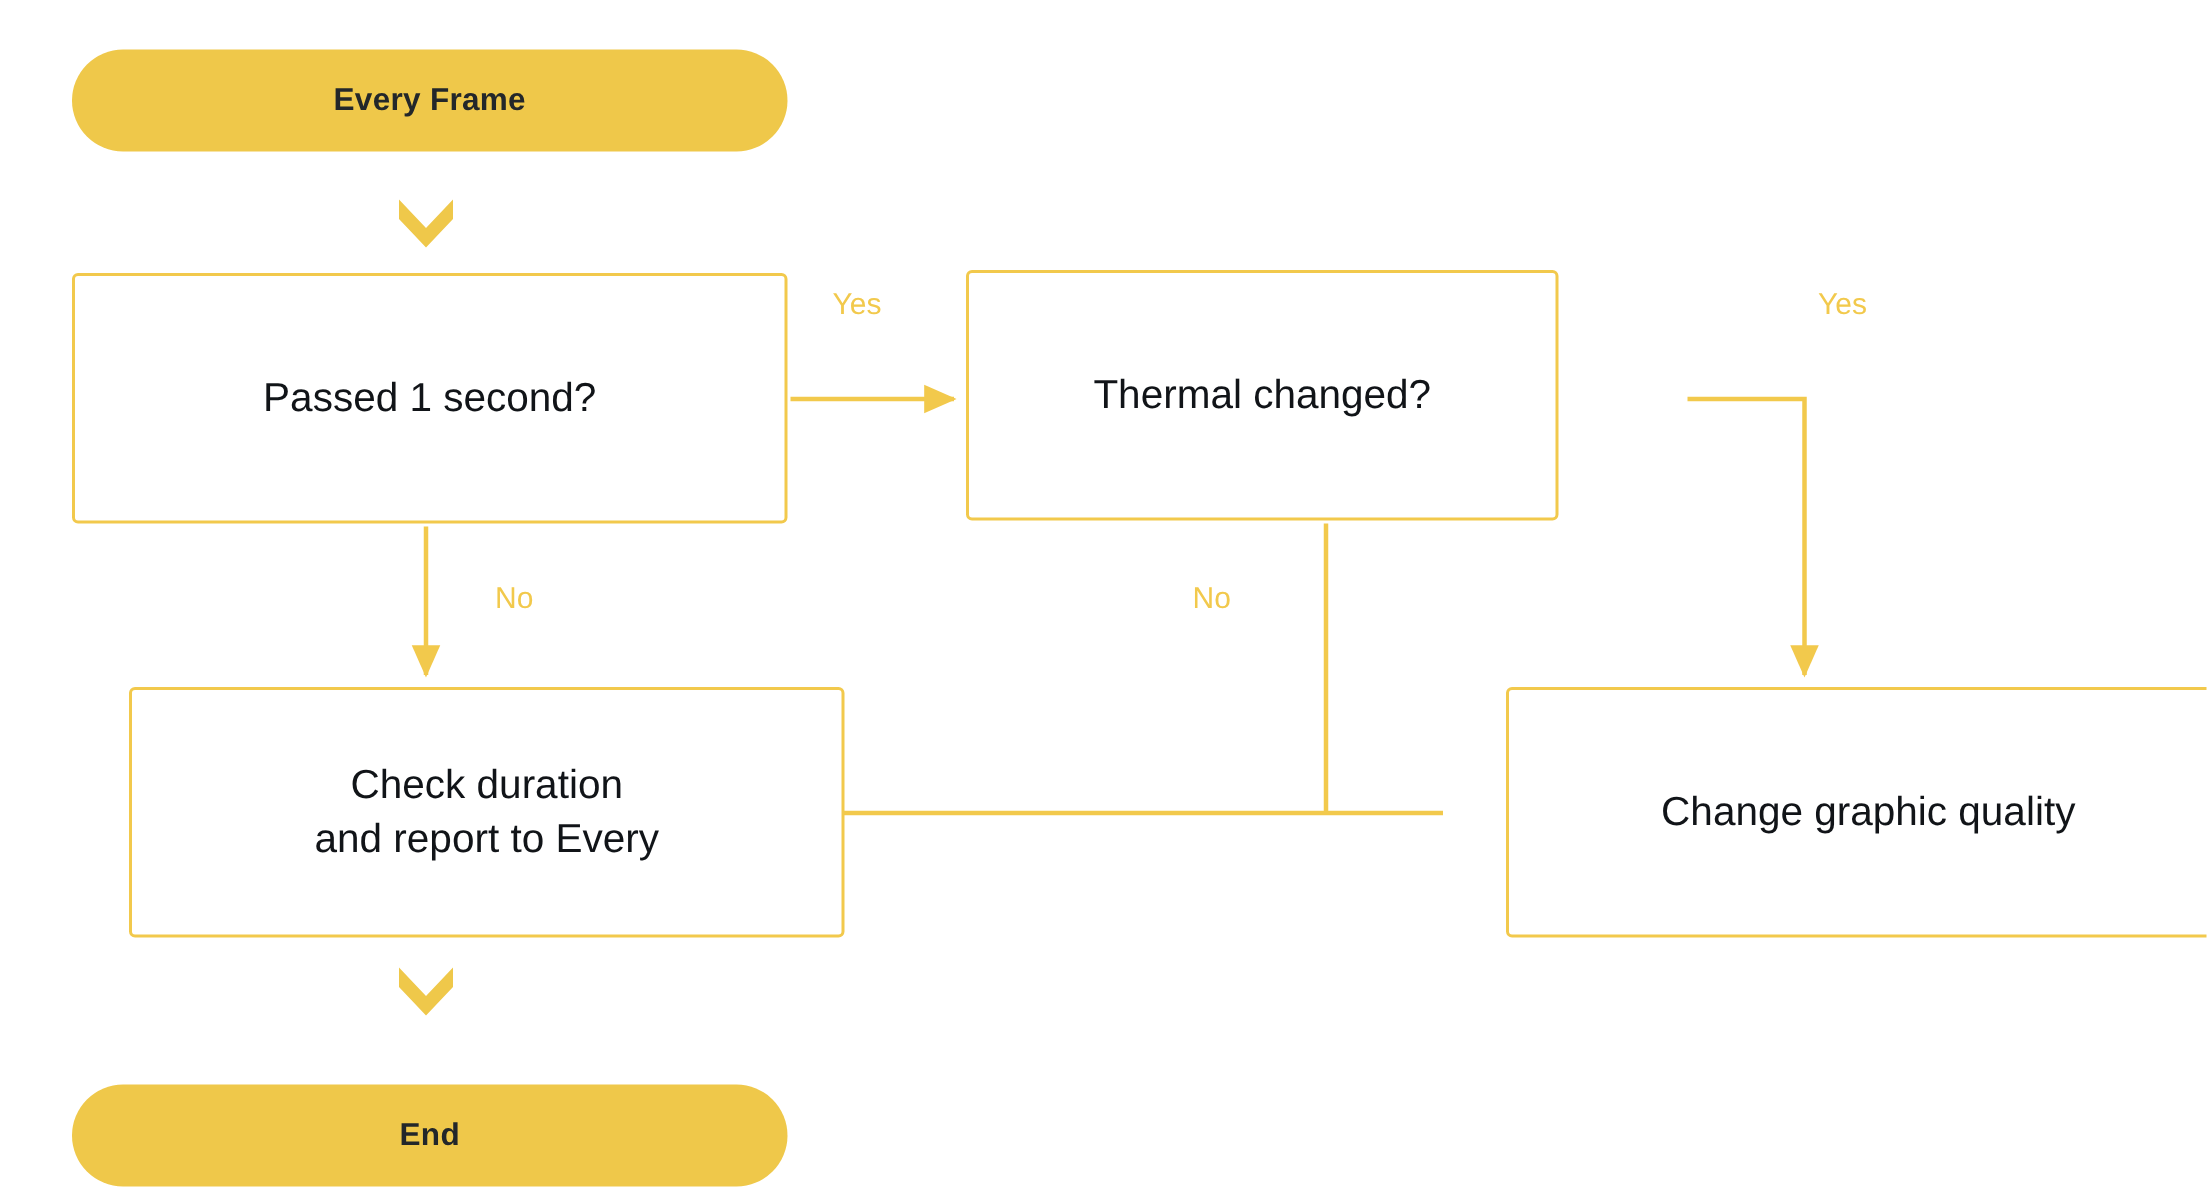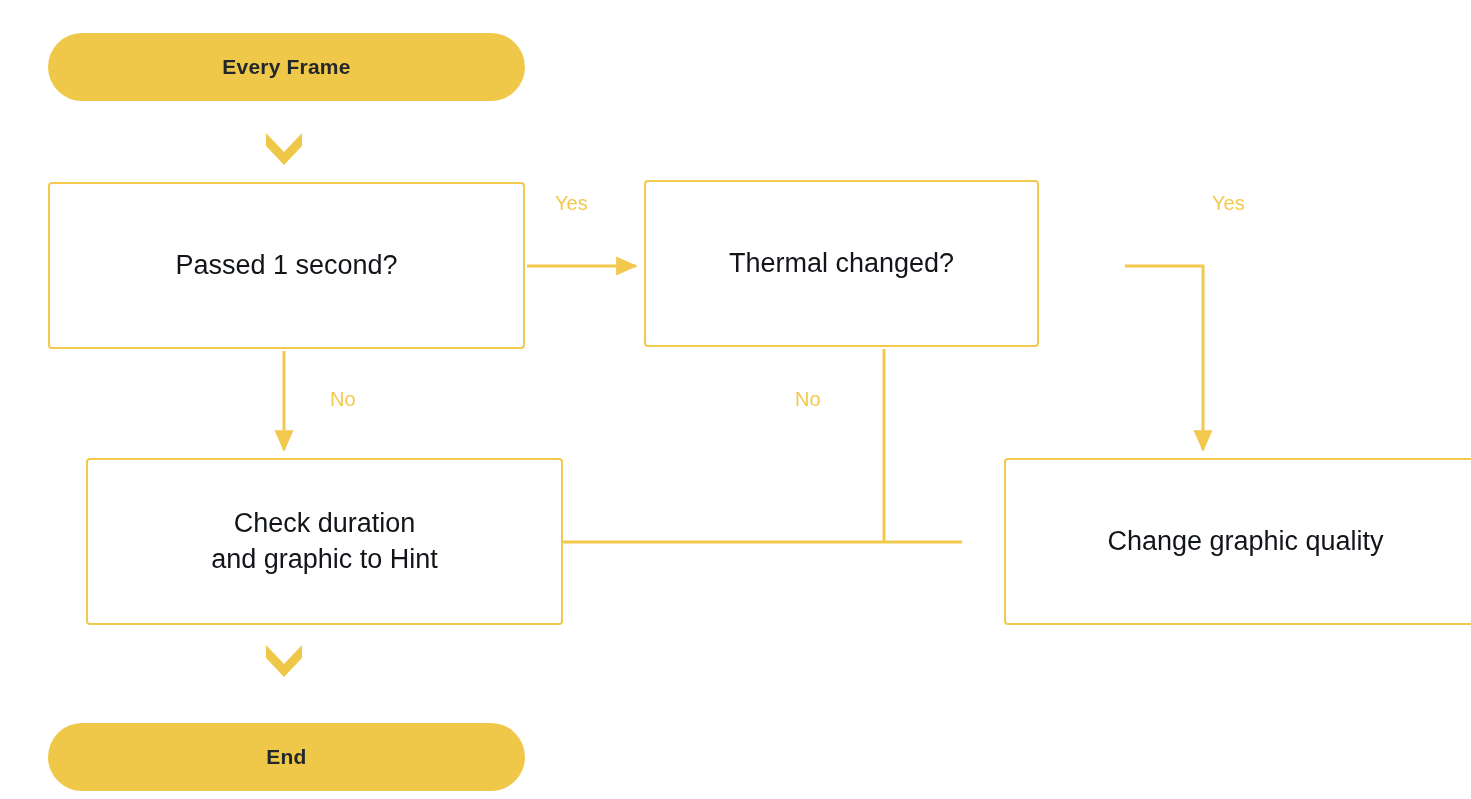--- a/index.html
+++ b/index.html
@@ -114,21 +114,21 @@
     </g>
   </svg>
 
   <div class="pill" id="pill-start">Every Frame</div>
 
   <div class="node" id="node-passed">Passed 1 second?</div>
 
   <div class="node" id="node-thermal">Thermal changed?</div>
 
   <div class="node" id="node-check">
-    <span><span>Check duration</span><br><span>and graphic to Hint</span></span>
+    <span><span>Check duration</span><br><span>and report to Every</span></span>
   </div>
 
   <div class="node" id="node-change">Change graphic quality</div>
 
   <div class="pill" id="pill-end">End</div>
 
   <div class="edge-label" id="label-yes-1">Yes</div>
 
   <div class="edge-label" id="label-yes-2">Yes</div>
 

